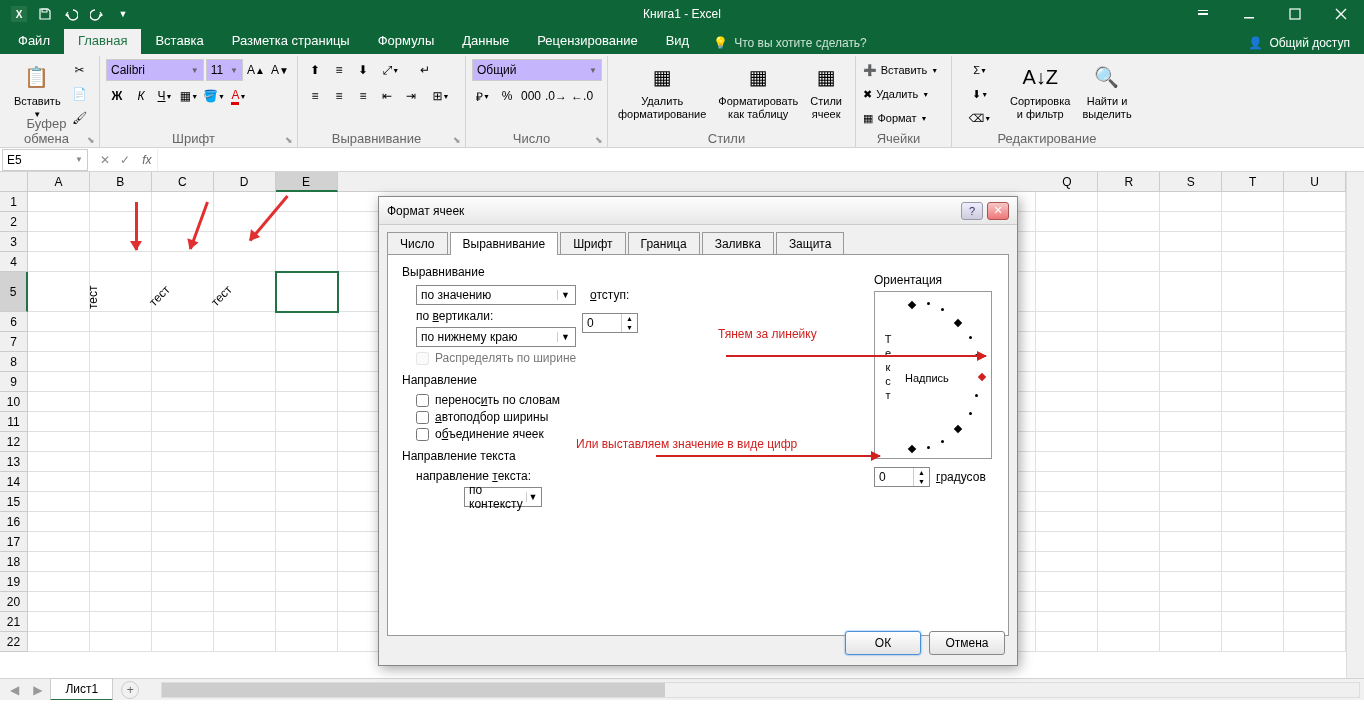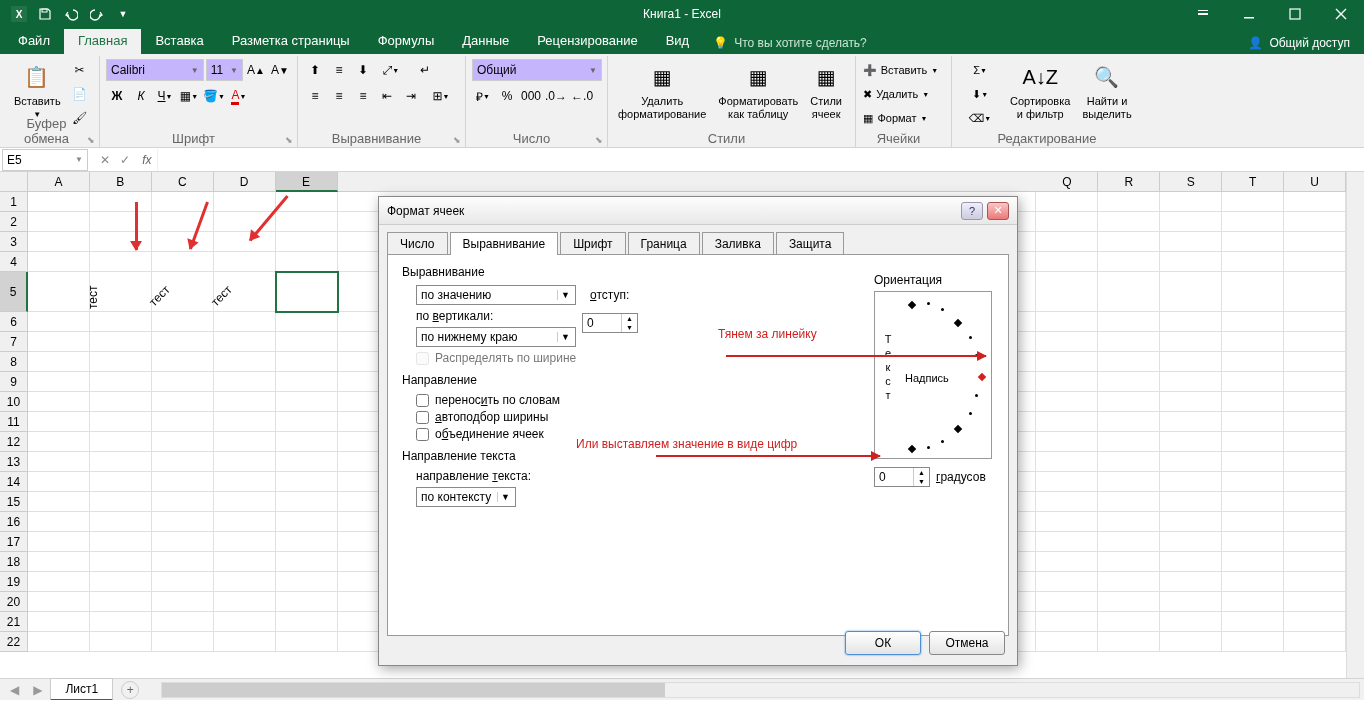--- a/index.html
+++ b/index.html
@@ -82,21 +82,21 @@
 .dlg-title .spacer{flex:1;}
 .dlg-title .dbtn{ width:22px; height:18px; background:linear-gradient(#f7c7c7,#e77); border:1px solid #a55; border-radius:3px; margin-left:4px; display:flex; align-items:center; justify-content:center; font-size:11px; cursor:pointer; color:#fff;}
 .dlg-title .dbtn.help{ background:linear-gradient(#eef,#ccd); border-color:#99a; color:#336;}
 .dlg-tabs { display: flex; padding: 6px 8px 0; gap: 2px; }
 .dlg-tab { padding: 4px 12px; background: #f0f0f0; border: 1px solid #999; border-bottom: none; font-size: 12px; cursor: pointer; position:relative; top:1px;}
 .dlg-tab.active { background: #fff; z-index:2;}
 .dlg-body { margin: 0 8px 8px; background: #fff; border: 1px solid #999; padding: 10px 14px; height: 382px; position:relative;}
 .dlg-section { font-size: 12px; margin-bottom: 6px; }
 .dlg-field { margin: 4px 0 4px 14px; font-size: 12px; }
 .dlg-select { width: 160px; height: 20px; border: 1px solid #888; background: #fff; font-size: 12px; display:flex; align-items:center; justify-content:space-between; padding:0 2px 0 4px; cursor:pointer;}
-.dlg-select.small { width: 100px; }
+.dlg-select.small { width: 78px; margin-left: 48px; }
 .dlg-select .arrow{ width:16px; text-align:center; border-left:1px solid #ccc; font-size:9px;}
 .dlg-check { display: flex; align-items: center; gap: 6px; margin: 3px 0 3px 14px; }
 .dlg-check input{width:13px; height:13px;}
 .dlg-spin{ display:inline-flex; border:1px solid #888; background:#fff; height:20px;}
 .dlg-spin input{ width:38px; border:none; padding:0 4px; font-size:12px;}
 .dlg-spin .spinbtns{ width:16px; display:flex; flex-direction:column; border-left:1px solid #ccc;}
 .dlg-spin .sb{ flex:1; font-size:7px; text-align:center; cursor:pointer; line-height:9px;}
 .dlg-buttons { position: absolute; right: 12px; bottom: 10px; display: flex; gap: 8px; }
 .dlg-btn { min-width: 76px; height: 24px; border: 1px solid #888; background: linear-gradient(#fff,#e4e4e4); border-radius:3px; font-size: 12px; cursor: pointer; }
 .dlg-btn.primary{ border:1px solid #4a90d9; box-shadow: 0 0 2px #4a90d9;}

